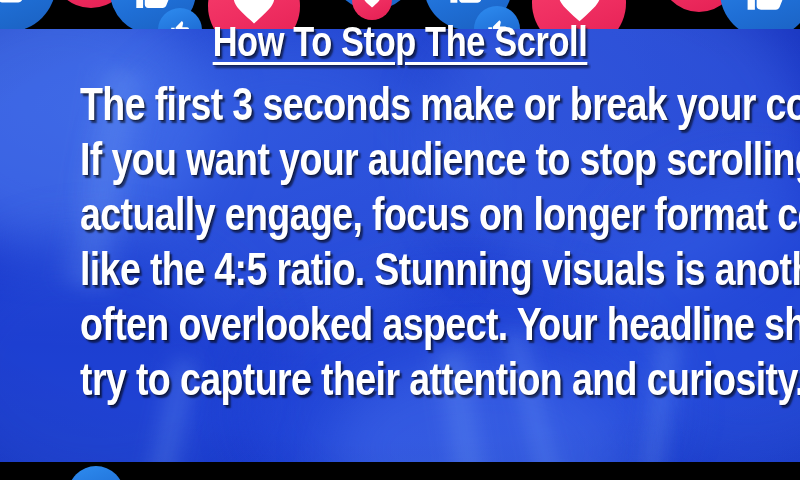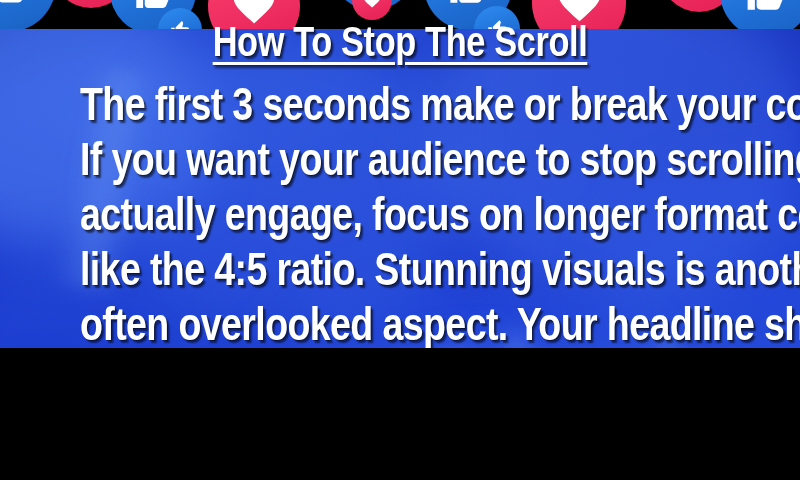--- a/index.html
+++ b/index.html
@@ -10,21 +10,21 @@
   body {
     width: 800px;
     height: 480px;
     overflow: hidden;
     font-family: "Liberation Sans", sans-serif;
   }
 
   #poster {
     position: relative;
     width: 800px;
-    height: 348px;
+    height: 480px;
     background: #000000;
     overflow: hidden;
   }
 
   
   .deco-strip {
     position: absolute;
     left: 0;
     width: 800px;
     overflow: hidden;

